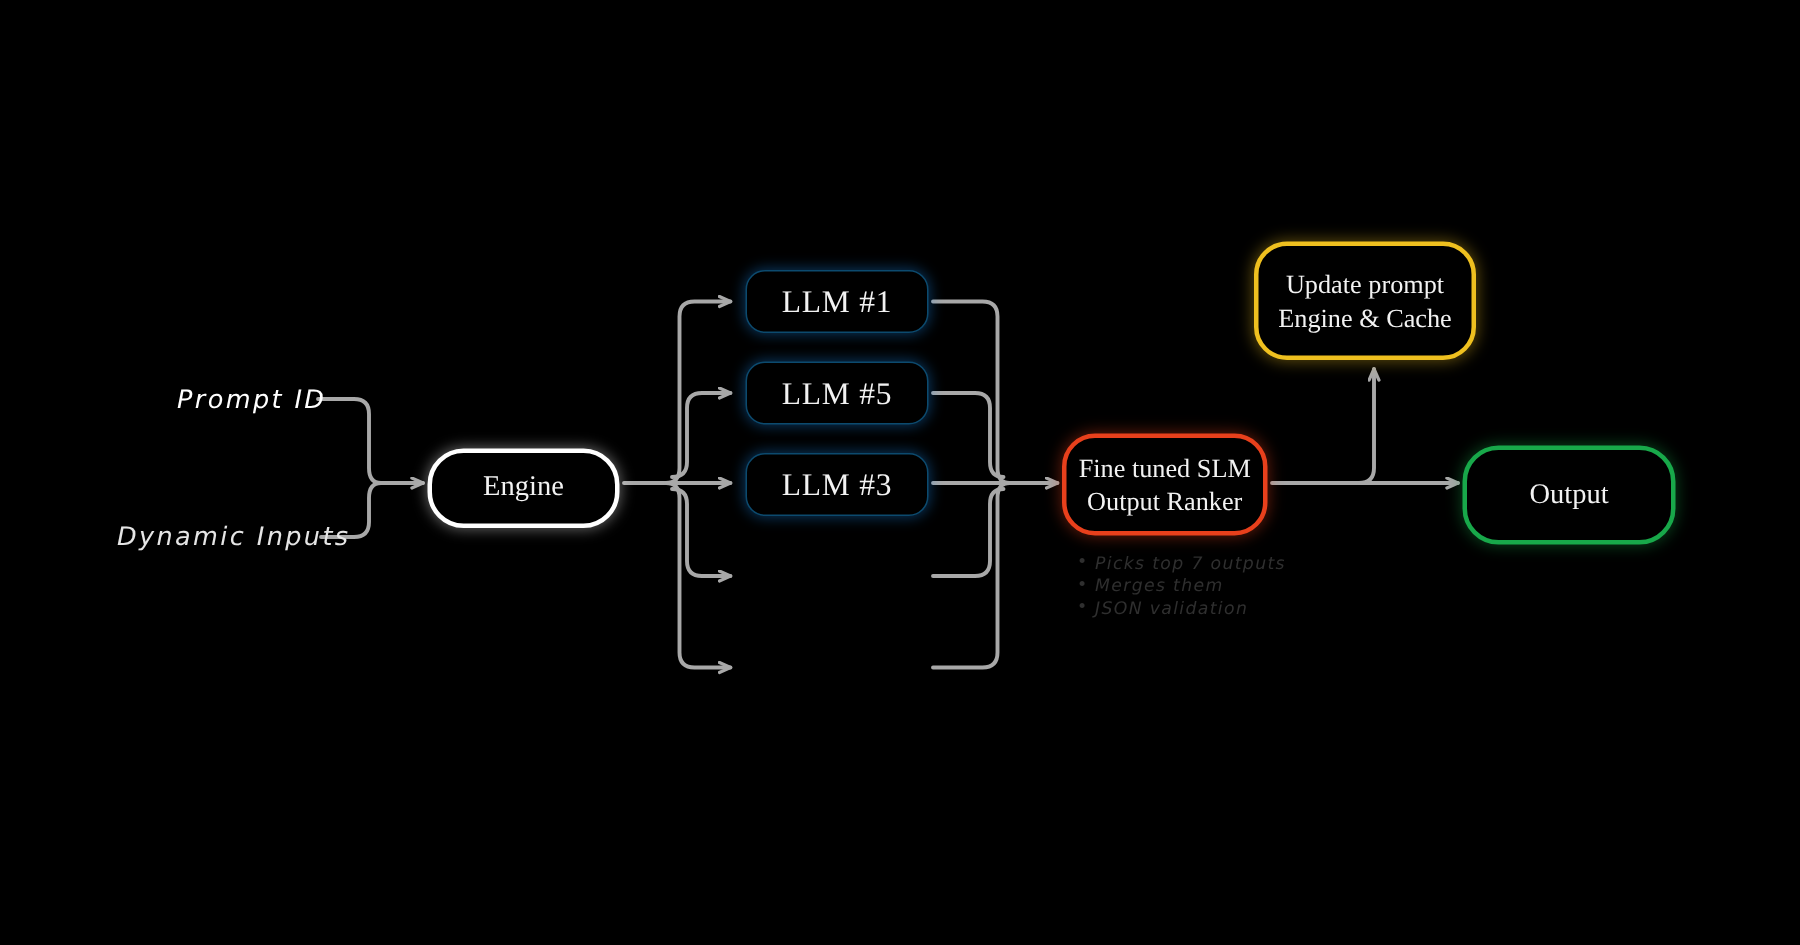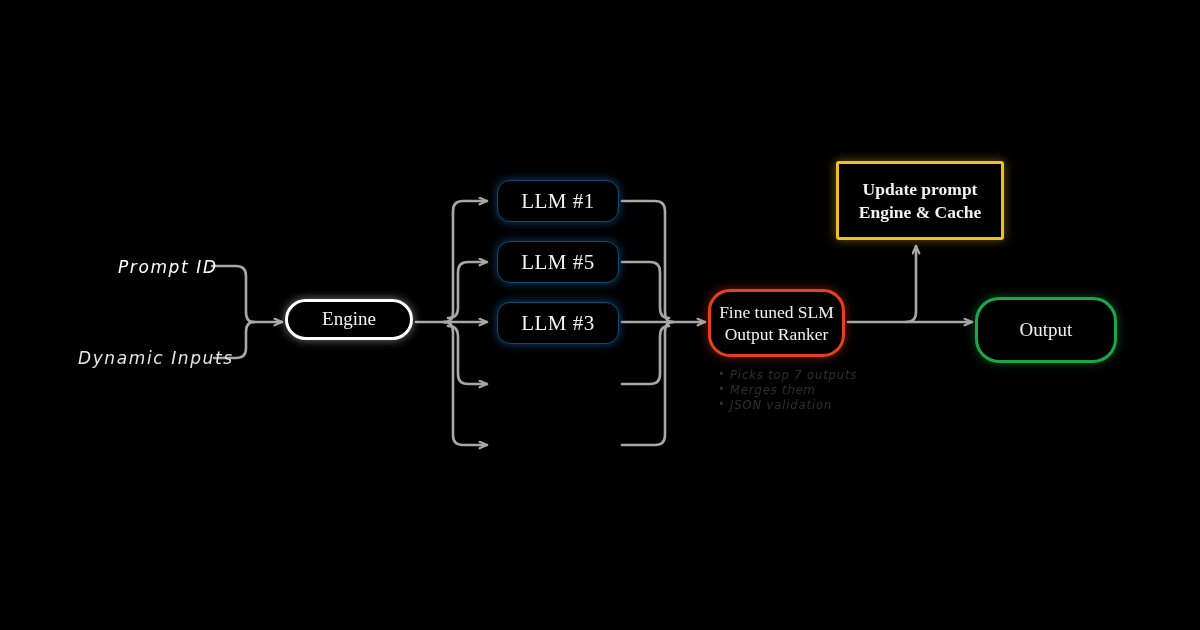--- a/index.html
+++ b/index.html
@@ -41,21 +41,21 @@
     color: #f2f2f2;
     font-family: "Liberation Serif", serif;
     line-height: 1.28;
     white-space: pre-line;
   }
 
   .node-engine {
     left: 285px;
     top: 299px;
     width: 128px;
-    height: 41px;
+    height: 53px;
     border: 3px solid #ffffff;
     border-radius: 24px;
     font-size: 19px;
     box-shadow: 0 0 9px 1px rgba(255,255,255,0.38);
   }
 
   .node-llm {
     left: 497px;
     width: 122px;
     height: 42px;
@@ -78,27 +78,26 @@
     height: 68px;
     border: 3px solid #e8401c;
     border-radius: 22px;
     font-size: 17.5px;
     box-shadow: 0 0 10px 1px rgba(232,64,28,0.40);
   }
 
   .node-update {
     left: 836px;
     top: 161px;
-    width: 168px;
+    width: 148px;
     height: 79px;
     border: 3px solid #efc01f;
-    border-radius: 3px;
+    border-radius: 22px;
     font-size: 17.5px;
     box-shadow: 0 0 10px 1px rgba(239,192,31,0.38);
-    font-weight: bold;
   }
 
   .node-output {
     left: 975px;
     top: 297px;
     width: 142px;
     height: 66px;
     border: 3px solid #18a84a;
     border-radius: 24px;
     font-size: 19px;

